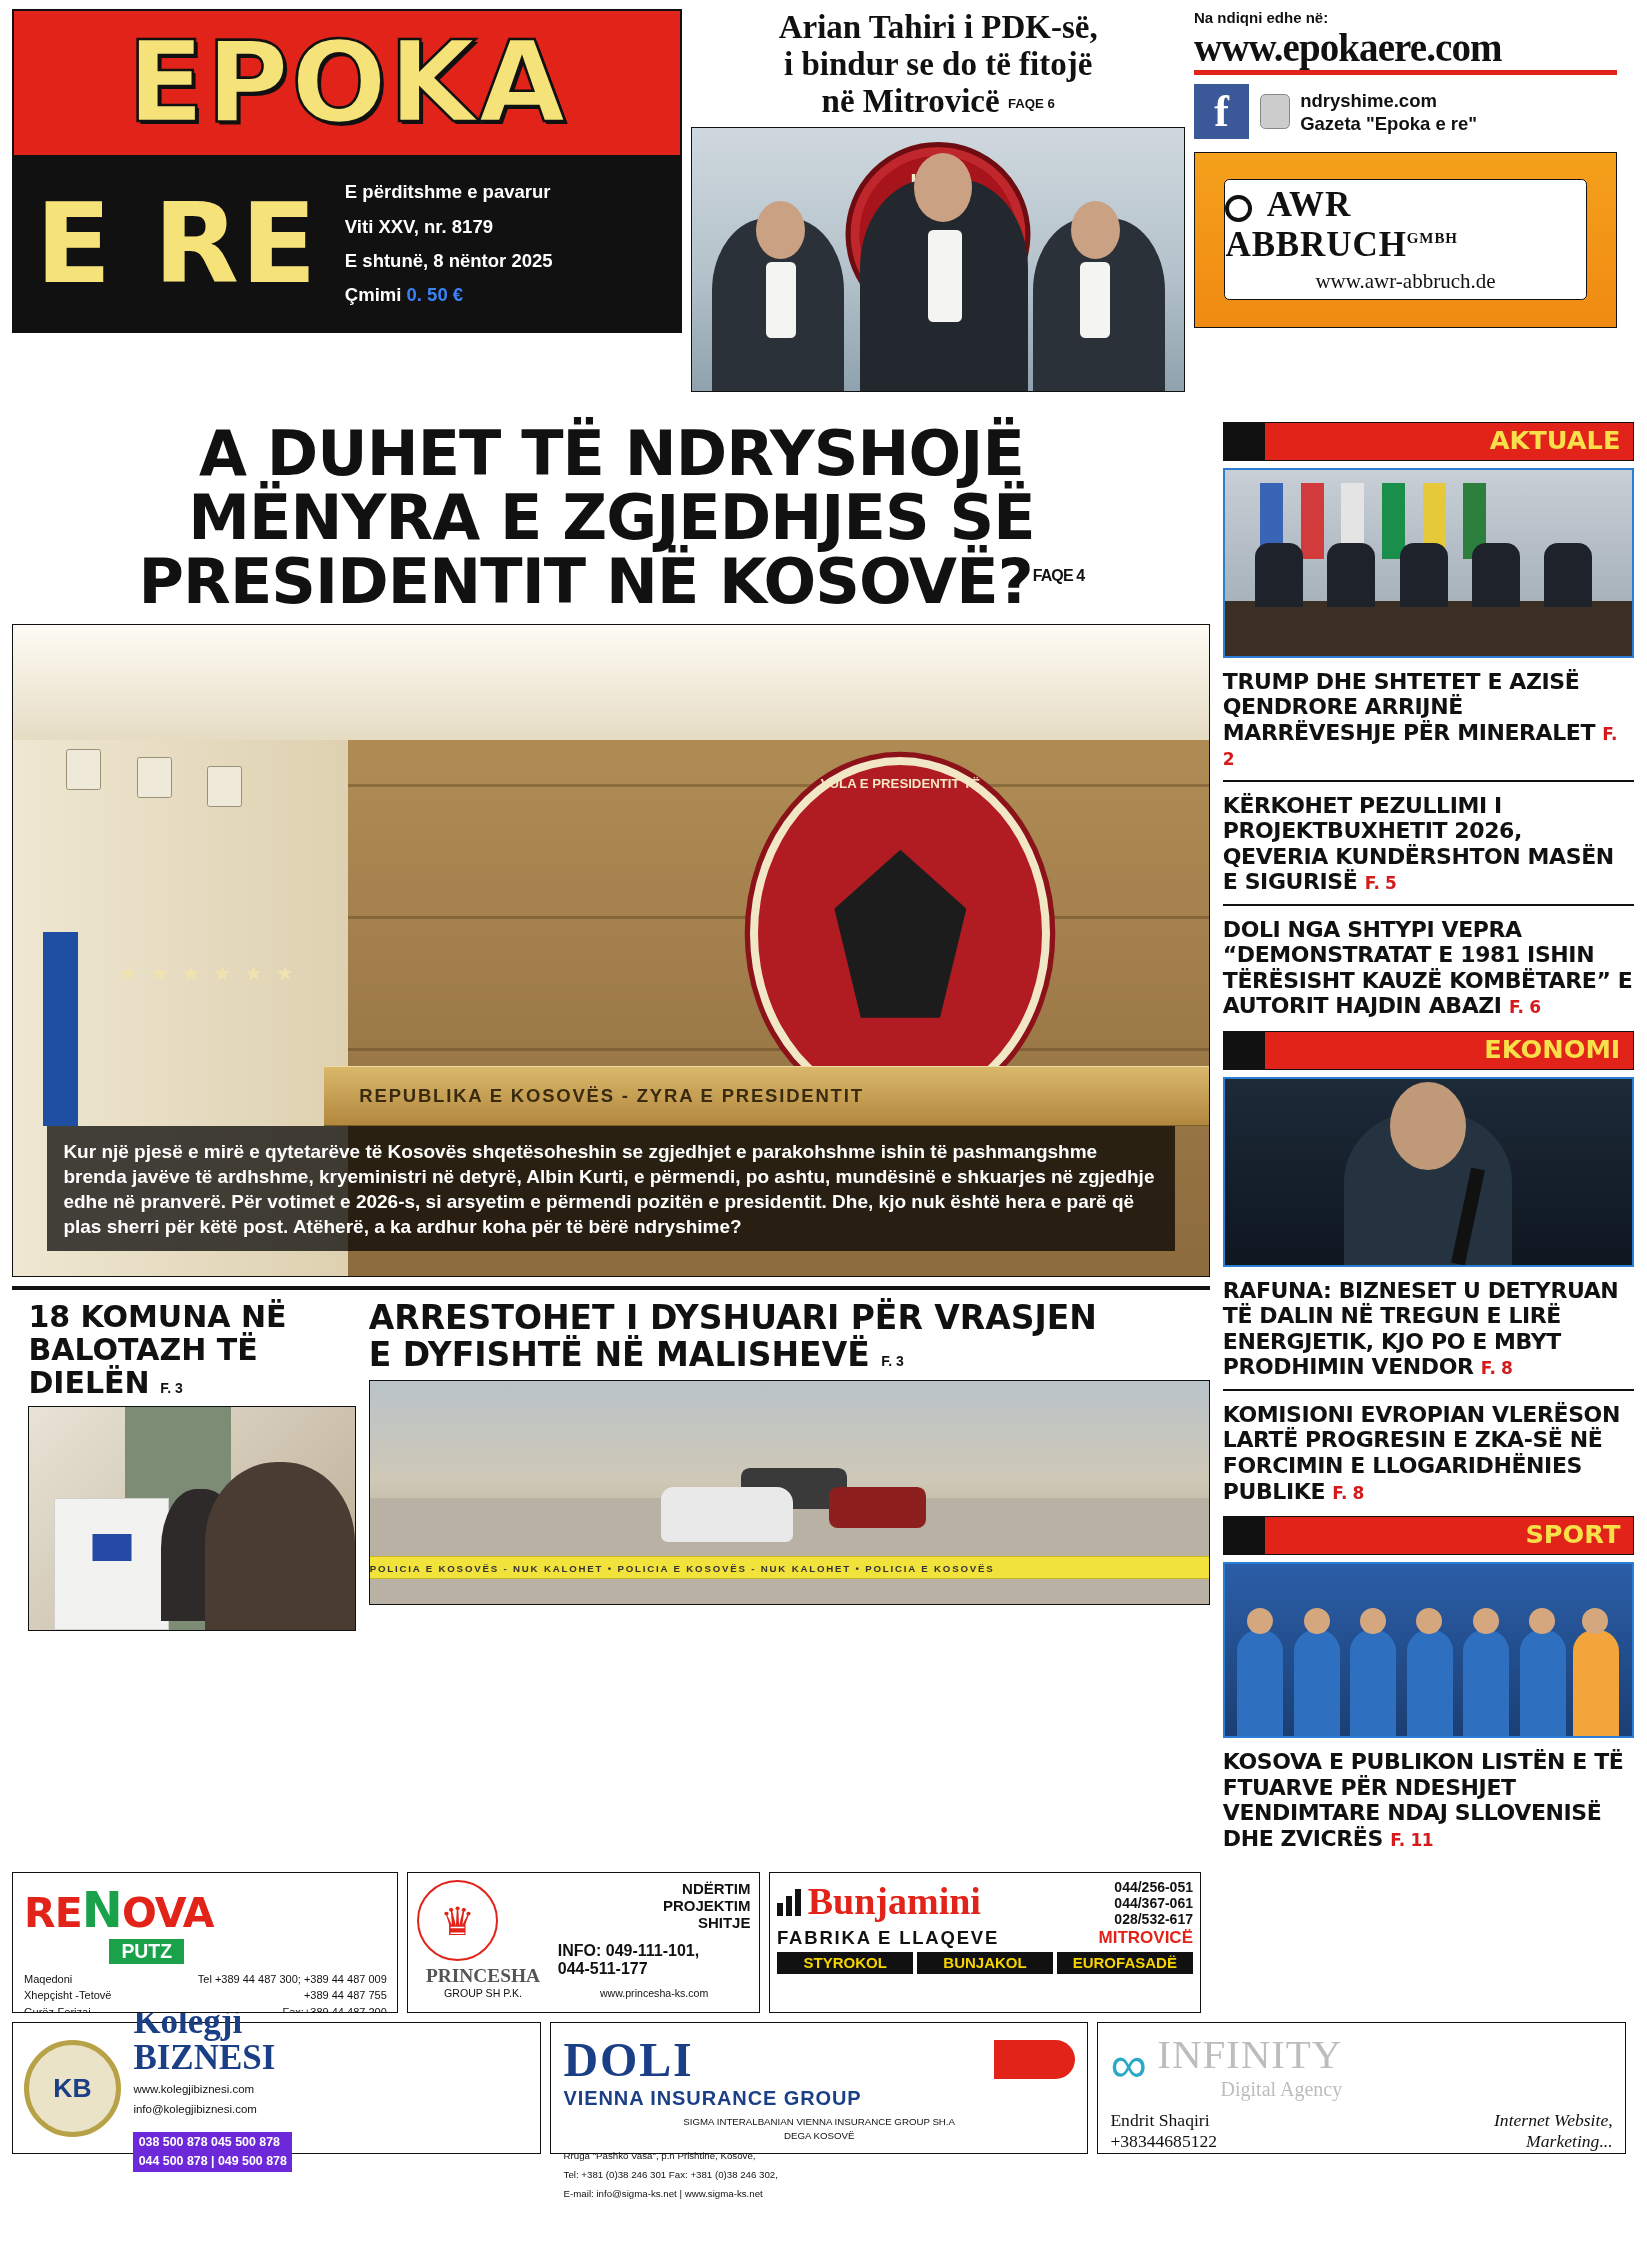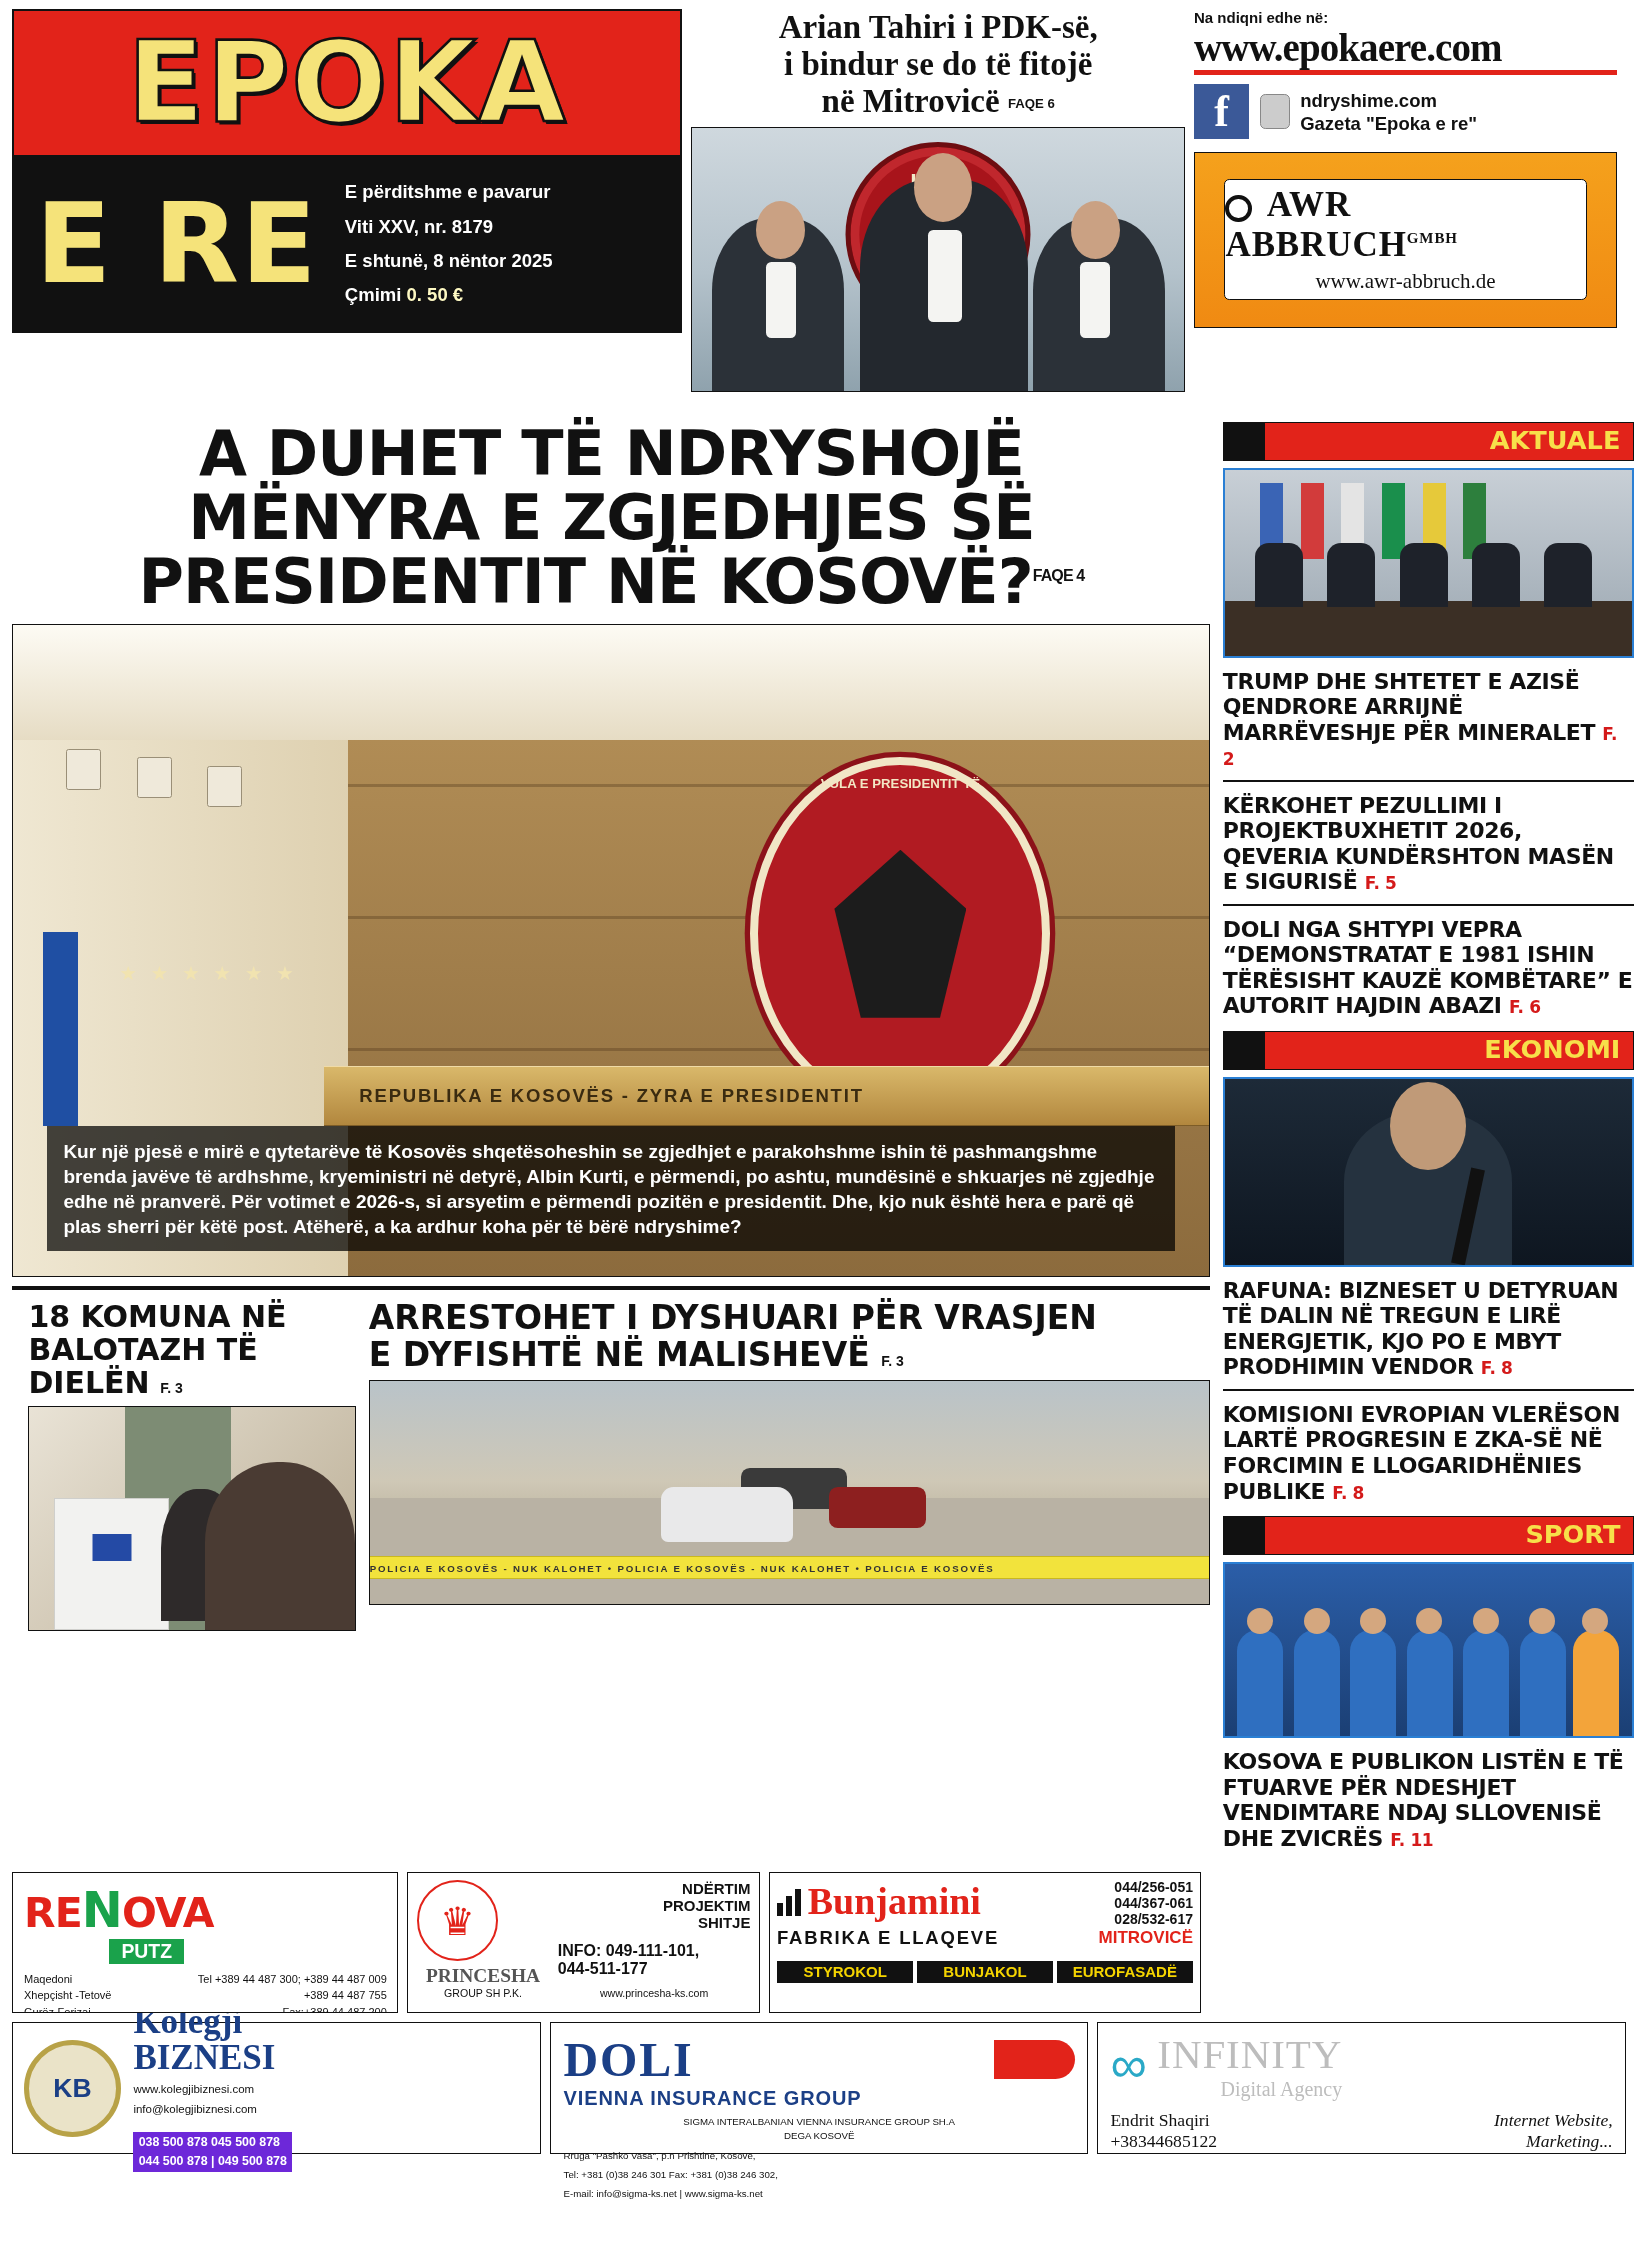--- a/index.html
+++ b/index.html
@@ -32,21 +32,21 @@
   .logo-ere {
     background:#111; border:2.6px solid #111; border-top:none;
     height:176px; display:flex; align-items:center; padding-left:21px; gap:26.5px;
   }
   .logo-ere .ere {
     font-family:"DejaVu Sans", sans-serif;
     font-weight:bold; font-size:111px; color:#f5e37a; line-height:1;
     letter-spacing:1.8px;
   }
   .logo-meta { color:#fff; font-size:18.5px; line-height:1.85; font-weight:bold; }
-  .logo-meta .price b { color:#fef9c3; }
+  .logo-meta .price b { color:#3b82f6; }
 
   .center-block { width:494px; }
   .center-head {
     text-align:center; font-family:"Liberation Serif", serif;
     font-weight:bold; font-size:33px; line-height:1.12; color:#111;
   }
   .center-head .faqe { font-size:13.2px; font-family:"Liberation Sans",sans-serif; vertical-align:middle; }
   .center-photo {
     margin-top:7px; height:265px; width:100%; border:1.8px solid #111;
     position:relative; overflow:hidden;
@@ -221,21 +221,21 @@
   .renova-word .r1 { color:#e2231a; }
   .renova-word .n { color:#1aa24b; font-size:49px; }
   .renova-word .r2 { color:#e2231a; }
   .renova-putz { background:#1aa24b; color:#fff; font-weight:bold; font-size:19.4px; padding:0.9px 12.4px; display:inline-block; margin-left:85px; }
   .renova-cols { display:flex; justify-content:space-between; font-size:11px; line-height:1.5; margin-top:7px; }
   .ad-princesha { width:353px; height:141px; padding:7px 8.8px; display:flex; gap:8.8px; }
   .crown { width:81px; height:81px; border:2.6px solid #e2231a; border-radius:50%; position:relative; }
   .crown:after { content:"♛"; position:absolute; left:50%; top:50%; transform:translate(-50%,-50%); color:#e2231a; font-size:39px;}
   .ad-bunjamini { width:432px; height:141px; padding:5.3px 7px; }
   .bunj-name { font-family:"Liberation Serif",serif; font-weight:bold; font-size:38px; color:#e2231a; }
-  .bunj-chips { display:flex; gap:3.5px; margin-top:12px; }
+  .bunj-chips { display:flex; gap:3.5px; margin-top:3px; }
   .chip { flex:1; background:#111; color:#f5d400; font-weight:bold; font-size:15px; text-align:center; padding:2.6px 0; }
   .ad-sport-rail { width:411px; }
 
   .ads-row2 { display:flex; gap:8.8px; margin-top:8.8px; }
   .ad-kolegji { width:529px; height:132px; border:1.8px solid #111; display:flex; align-items:center; gap:12.4px; padding:7px 10.6px; }
   .kb-seal { width:97px; height:97px; border-radius:50%; border:5.3px solid #b8a247; background:#eae3c8; position:relative; }
   .kb-seal:after{content:"KB"; position:absolute; left:50%; top:50%; transform:translate(-50%,-50%); font-weight:bold; font-size:26.5px; color:#1b3f86;}
   .kolegji-title { font-family:"Liberation Serif",serif; font-weight:bold; font-size:35px; color:#1b3f86; line-height:1.05; }
   .kolegji-contact { font-size:11.5px; line-height:1.5; margin-top:3.5px; }
   .kolegji-nums { background:#6d28d9; color:#fff; font-weight:bold; font-size:12.4px; padding:1.8px 5.3px; margin-top:13px; display:inline-block; line-height:1.5;}

